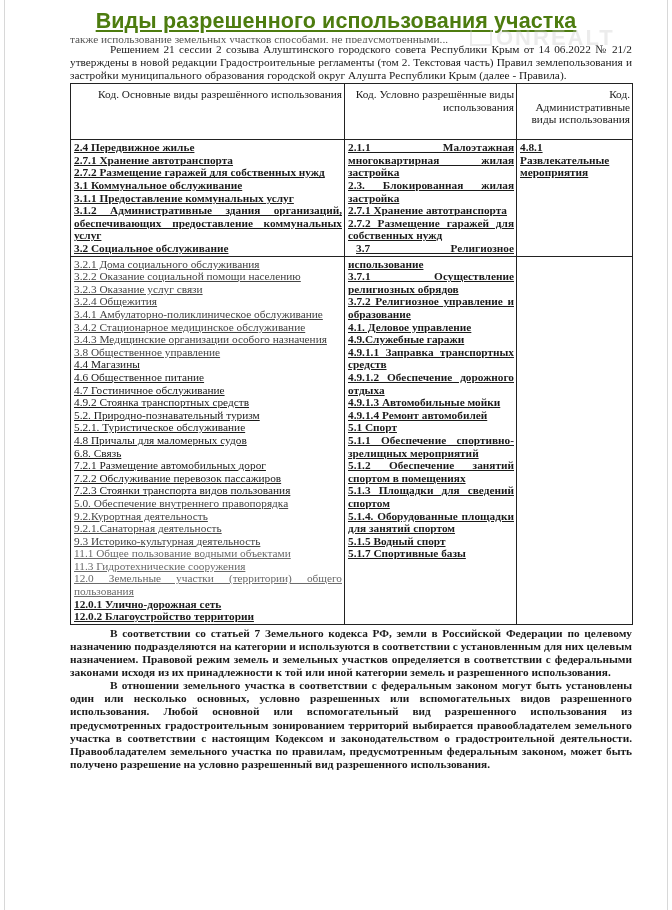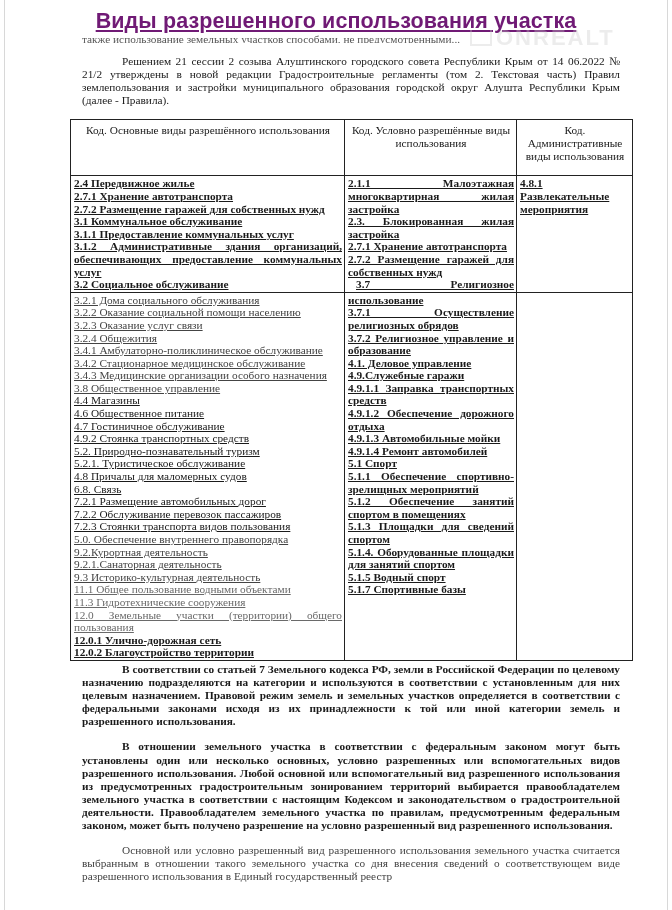--- a/index.html
+++ b/index.html
@@ -12,48 +12,48 @@
   }
   .frame {
     position: absolute; left: 4px; top: 0; width: 664px; height: 910px;
     border-left: 1px solid #d8d8d8; border-right: 1px solid #d8d8d8;
     box-sizing: border-box;
   }
   .title {
     position: absolute; left: 0; top: 9px; width: 672px; text-align: center;
     font-family: "Liberation Sans", "DejaVu Sans", sans-serif;
     font-weight: bold; font-size: 21.5px; letter-spacing: 0.1px;
-    color: #701a75;
+    color: #4d7c0f;
   }
   .title span { text-decoration: underline; text-decoration-thickness: 2px; text-underline-offset: 2px; }
   .watermark {
     position: absolute; left: 470px; top: 25px;
     font-family: "Liberation Sans", sans-serif; font-weight: bold;
     font-size: 22px; letter-spacing: 2px; color: rgba(200,200,200,0.35);
   }
   .watermark .house {
     display: inline-block; width: 18px; height: 14px; margin-right: 4px;
     border: 2px solid rgba(200,200,200,0.35); border-top: none; position: relative; top: 1px;
   }
   .doc {
     position: absolute; left: 70px; top: 36px; width: 562px;
     font-size: 11.3px; line-height: 13.1px;
   }
-  .p { text-align: justify; text-align-last: left; margin: 12px; }
+  .p { text-align: justify; text-align-last: left; margin: 0; }
   .p.ind { text-indent: 40px; }
   .faded { color: #555; height: 10px; overflow: hidden; line-height: 13px; margin-top: -3px; }
   .b { font-weight: bold; }
   table.uses {
     width: 562px; border-collapse: collapse; margin-top: 1px;
     font-size: 11.3px; line-height: 12.6px; table-layout: fixed;
   }
   table.uses td, table.uses th {
     border: 1px solid #222; vertical-align: top; padding: 1px 2px 1px 3px;
   }
-  table.uses th { font-weight: normal; text-align: center; padding-top: 4px; height: 50px; }
+  table.uses th { font-weight: normal; text-align: right; padding-top: 4px; height: 50px; }
   .col1 { width: 274px; } .col2 { width: 172px; } .col3 { width: 116px; }
   .item { text-align: justify; text-align-last: left; text-decoration: underline; }
   .item.j { text-align-last: justify; margin-left: 8px; }
   .light { color: #444; }
   .lighter { color: #6a6a6a; }
   .after { margin-top: 2px; }
 </style>
 </head>
 <body>
 
@@ -149,14 +149,13 @@
         <div class="item">5.1.5 Водный спорт</div>
         <div class="item">5.1.7 Спортивные базы</div>
       </td>
       <td></td>
     </tr>
   </tbody>
     </table>
 
   <p class="p ind b after">В соответствии со статьей 7 Земельного кодекса РФ, земли в Российской Федерации по целевому назначению подразделяются на категории и используются в соответствии с установленным для них целевым назначением. Правовой режим земель и земельных участков определяется в соответствии с федеральными законами исходя из их принадлежности к той или иной категории земель и разрешенного использования.</p>
   <p class="p ind b">В отношении земельного участка в соответствии с федеральным законом могут быть установлены один или несколько основных, условно разрешенных или вспомогательных видов разрешенного использования. Любой основной или вспомогательный вид разрешенного использования из предусмотренных градостроительным зонированием территорий выбирается правообладателем земельного участка в соответствии с настоящим Кодексом и законодательством о градостроительной деятельности. Правообладателем земельного участка по правилам, предусмотренным федеральным законом, может быть получено разрешение на условно разрешенный вид разрешенного использования.</p>
-  <p class="p ind light">Основной или условно разрешенный вид разрешенного использования земельного участка считается выбранным в отношении такого земельного участка со дня внесения сведений о соответствующем виде разрешенного использования в Единый государственный реестр</p>
 </div>
 
 </body></html>

